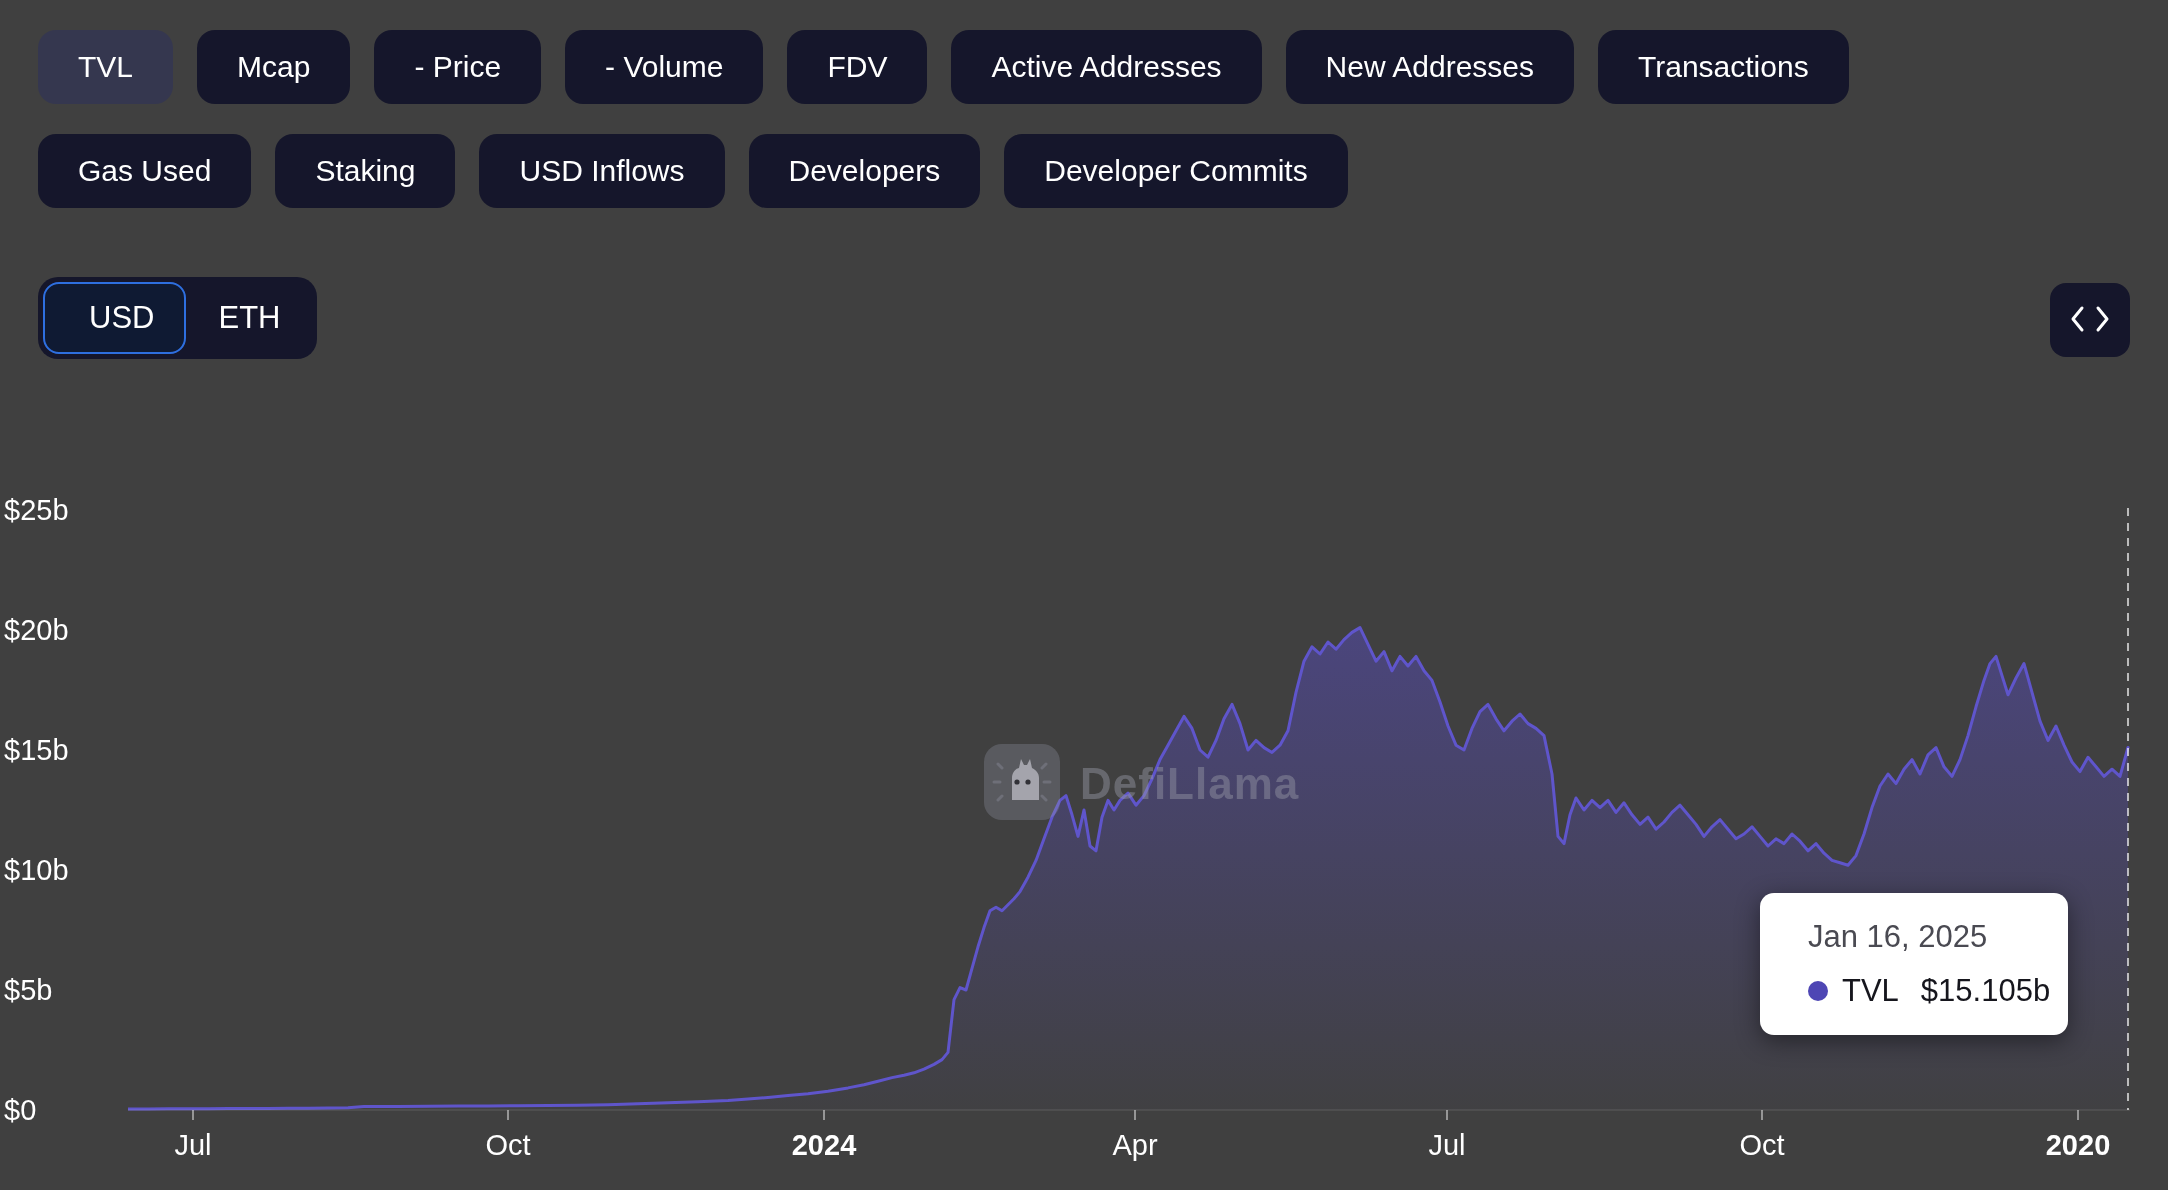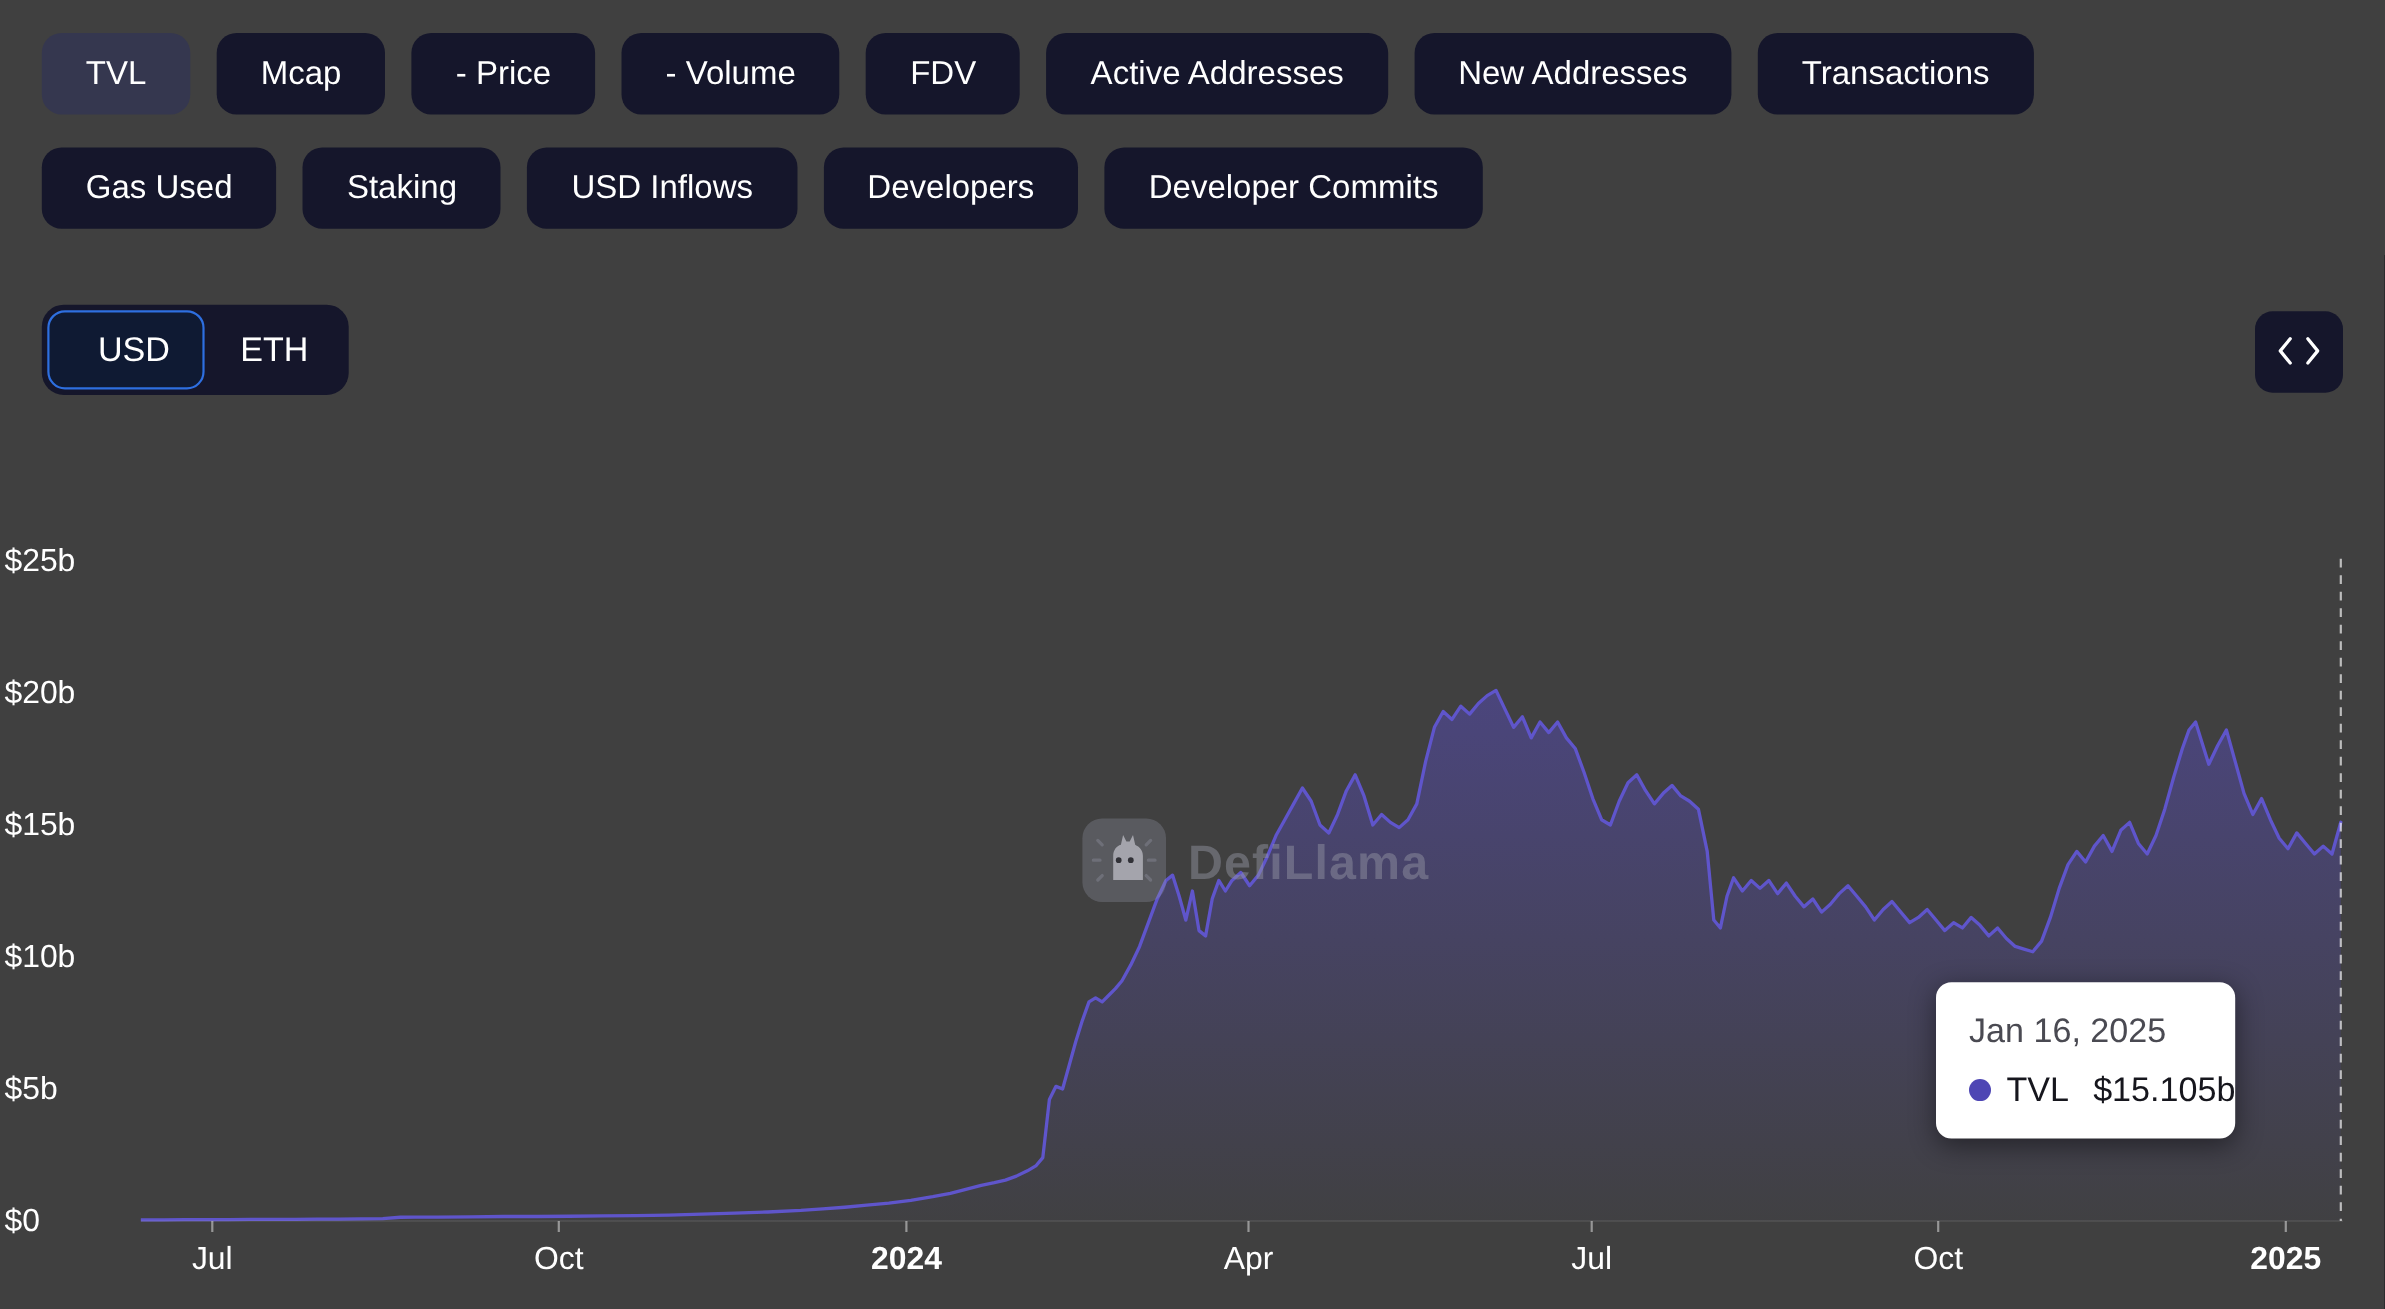--- a/index.html
+++ b/index.html
@@ -42,22 +42,22 @@
   .x-label.bold{font-weight:700;}
   #chart-svg{position:absolute;left:128px;top:500px;}
   .watermark{
     position:absolute;left:982px;top:742px;display:flex;align-items:center;gap:18px;
     pointer-events:none;
   }
   .watermark-text{
     font-size:44px;font-weight:700;color:rgba(150,152,166,0.45);letter-spacing:1px;
   }
   .tooltip{
-    position:absolute;left:1760px;top:893px;width:272px;box-sizing:border-box;
-    background:#ffffff;border-radius:14px;padding:26px 30px;
+    position:absolute;left:1760px;top:893px;width:308px;box-sizing:border-box;
+    background:#ffffff;border-radius:14px;padding:26px 48px;
     box-shadow:0 6px 24px rgba(0,0,0,0.45);
   }
   .tt-date{font-size:31px;line-height:36px;color:#4a4a52;}
   .tt-row{margin-top:18px;display:flex;align-items:center;gap:14px;font-size:31px;color:#16161d;}
   .tt-dot{width:20px;height:20px;border-radius:50%;flex:none;}
   .tt-val{margin-left:8px;}
 </style>
 </head>
 <body>
 
@@ -103,21 +103,21 @@
       <div class="y-label" style="top: 972px;">$5b</div>
       <div class="y-label" style="top: 1092px;">$0</div>
     </div>
   <div id="x-axis-labels">
       <div class="x-label" style="left: 193px;">Jul</div>
       <div class="x-label" style="left: 508px;">Oct</div>
       <div class="x-label bold" style="left: 824px;">2024</div>
       <div class="x-label" style="left: 1135px;">Apr</div>
       <div class="x-label" style="left: 1447px;">Jul</div>
       <div class="x-label" style="left: 1762px;">Oct</div>
-      <div class="x-label bold" style="left: 2078px;">2025</div>
+      <div class="x-label bold" style="left: 2078px;">2020</div>
     </div>
 
   <svg id="chart-svg" width="2002" height="622" viewBox="0 0 2002 622">
       <defs>
         <linearGradient id="areaGrad" x1="0" y1="0" x2="0" y2="1">
           <stop offset="0%" stop-color="rgba(88,76,199,0.45)"></stop>
           <stop offset="100%" stop-color="rgba(88,76,199,0.02)"></stop>
         </linearGradient>
       </defs>
       <path d="M0,609 L20,609 L40,608.8 L60,608.8 L80,608.8 L100,608.6 L120,608.6 L140,608.6 L160,608.3 L180,608.3 L200,608.1 L220,607.8 L236,606.6 L250,606.4 L270,606.4 L300,606.2 L330,605.9 L360,605.9 L390,605.7 L420,605.4 L450,605.2 L480,604.7 L510,603.8 L540,602.8 L570,601.8 L600,600.4 L620,599 L640,597.5 L660,595.6 L680,593.7 L700,591.3 L720,587.9 L736,584.8 L750,581.2 L764,577.6 L776,575.2 L786,572.8 L796,569.2 L806,564.4 L814,559.6 L820,552.4 L826,499.6 L832,487.6 L838,490 L844,468.4 L850,446.8 L856,427.6 L862,410.8 L868,407.2 L874,410.8 L880,404.8 L886,398.8 L892,391.6 L900,377.2 L908,360.4 L916,338.8 L924,317.2 L932,300.4 L938,295.6 L944,314.8 L950,336.4 L956,310 L962,346 L968,350.8 L974,317.2 L980,300.4 L986,310 L992,300.4 L1000,293.2 L1008,305.2 L1016,295.6 L1024,278.8 L1032,259.6 L1040,245.2 L1048,230.8 L1056,216.4 L1064,228.4 L1072,250 L1080,257.2 L1088,240.4 L1096,218.8 L1104,204.4 L1112,223.6 L1120,250 L1128,240.4 L1136,247.6 L1144,252.4 L1152,245.2 L1160,230.8 L1168,192.4 L1176,161.2 L1184,146.8 L1192,154 L1200,142 L1208,149.2 L1216,139.6 L1224,132.4 L1232,127.6 L1240,144.4 L1248,161.2 L1256,151.6 L1264,170.8 L1272,156.4 L1280,166 L1288,156.4 L1296,170.8 L1304,180.4 L1312,202 L1320,226 L1328,245.2 L1336,250 L1344,228.4 L1352,211.6 L1360,204.4 L1368,218.8 L1376,230.8 L1384,221.2 L1392,214 L1400,223.6 L1408,228.4 L1416,235.6 L1424,274 L1430,336.4 L1436,343.6 L1442,314.8 L1448,298 L1456,310 L1464,300.4 L1472,307.6 L1480,300.4 L1488,312.4 L1496,302.8 L1504,314.8 L1512,324.4 L1520,317.2 L1528,329.2 L1536,322 L1544,312.4 L1552,305.2 L1560,314.8 L1568,324.4 L1576,336.4 L1584,326.8 L1592,319.6 L1600,329.2 L1608,338.8 L1616,334 L1624,326.8 L1632,336.4 L1640,346 L1648,338.8 L1656,343.6 L1664,334 L1672,341.2 L1680,350.8 L1688,343.6 L1696,353.2 L1704,360.4 L1712,362.8 L1720,365.2 L1728,355.6 L1736,334 L1744,307.6 L1752,286 L1760,274 L1768,283.6 L1776,269.2 L1784,259.6 L1792,274 L1800,254.8 L1808,247.6 L1816,266.8 L1824,276.4 L1832,259.6 L1840,235.6 L1848,206.8 L1856,180.4 L1862,163.6 L1868,156.4 L1874,175.6 L1880,194.8 L1888,178 L1896,163.6 L1904,192.4 L1912,221.2 L1920,240.4 L1928,226 L1936,245.2 L1944,262 L1952,271.6 L1960,257.2 L1968,266.8 L1976,276.4 L1984,269.2 L1992,276.4 L2000,247.5 L2000,610 L0,610 Z" fill="url(#areaGrad)" stroke="none"></path>

